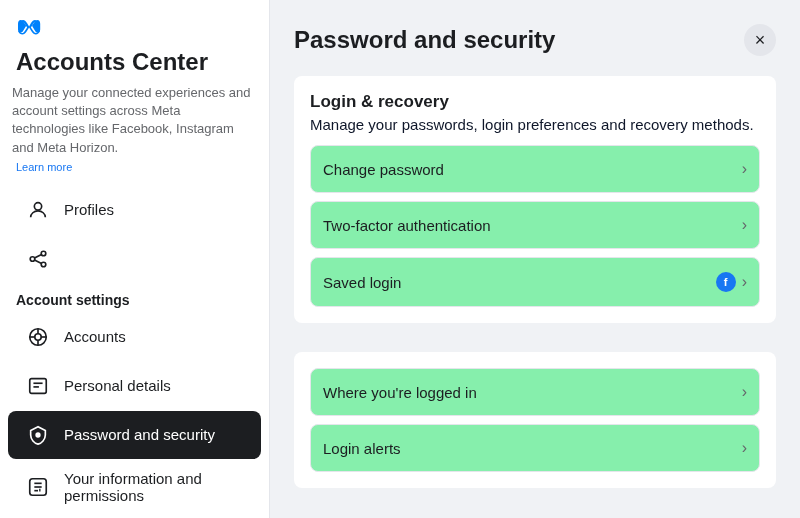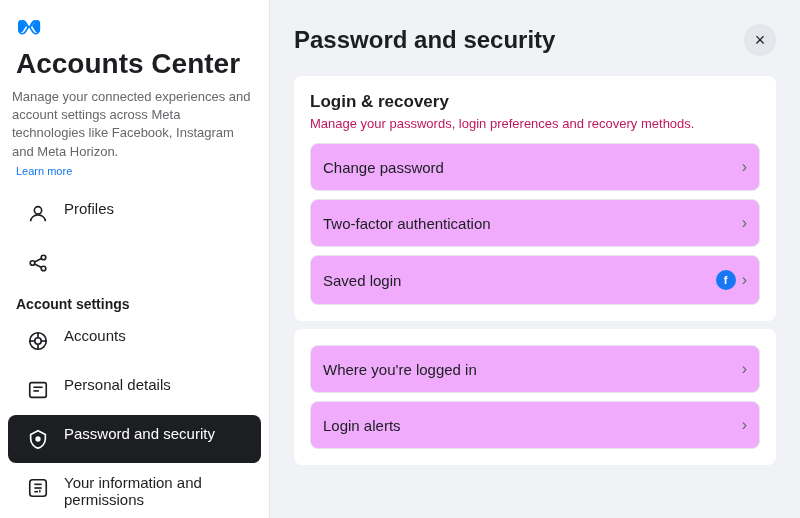--- a/index.html
+++ b/index.html
@@ -33,21 +33,21 @@
       align-items: center;
       gap: 4px;
     }
 
     .meta-logo svg {
       width: 52px;
       height: 20px;
     }
 
     .sidebar-title {
-      font-size: 28px;
+      font-size: 24px;
       font-weight: 700;
       color: #1c1e21;
       padding: 4px 16px 4px 16px;
     }
 
     .sidebar-desc {
       font-size: 13px;
       color: #65676b;
       padding: 4px 16px 2px 12px;
       line-height: 1.4;
@@ -64,20 +64,21 @@
 
     .sidebar-section-label {
       font-size: 14px;
       font-weight: 700;
       color: #1c1e21;
       padding: 8px 16px 4px 16px;
     }
 
     .sidebar-item {
       display: flex;
+      align-items: center;
       gap: 12px;
       padding: 10px 16px;
       cursor: pointer;
       border-radius: 8px;
       margin: 1px 8px;
       color: #1c1e21;
       font-size: 15px;
     }
 
     .sidebar-item.active {
@@ -127,46 +128,46 @@
       align-items: center;
       justify-content: center;
       font-size: 18px;
       color: #1c1e21;
     }
 
     .section-card {
       background: #fff;
       border-radius: 8px;
       padding: 16px;
-      margin-bottom: 8px;
+      margin-bottom: 29px;
     }
 
     .section-card-title {
       font-size: 17px;
       font-weight: 700;
       color: #1c1e21;
       margin-bottom: 4px;
     }
 
     .section-card-desc {
-      font-size: 13px;
-      color: #be185d;
+      font-size: 15px;
+      color: #0f172a;
       margin-bottom: 12px;
     }
 
     .list-item-row {
       display: flex;
       align-items: center;
       justify-content: space-between;
       padding: 14px 12px;
       border: 1px solid #e4e6eb;
       border-radius: 8px;
       margin-bottom: 8px;
       cursor: pointer;
-      background: #f0abfc;
+      background: #86efac;
     }
 
     .list-item-row:last-child {
       margin-bottom: 0;
     }
 
     .list-item-left {
       display: flex;
       align-items: center;
       gap: 10px;

